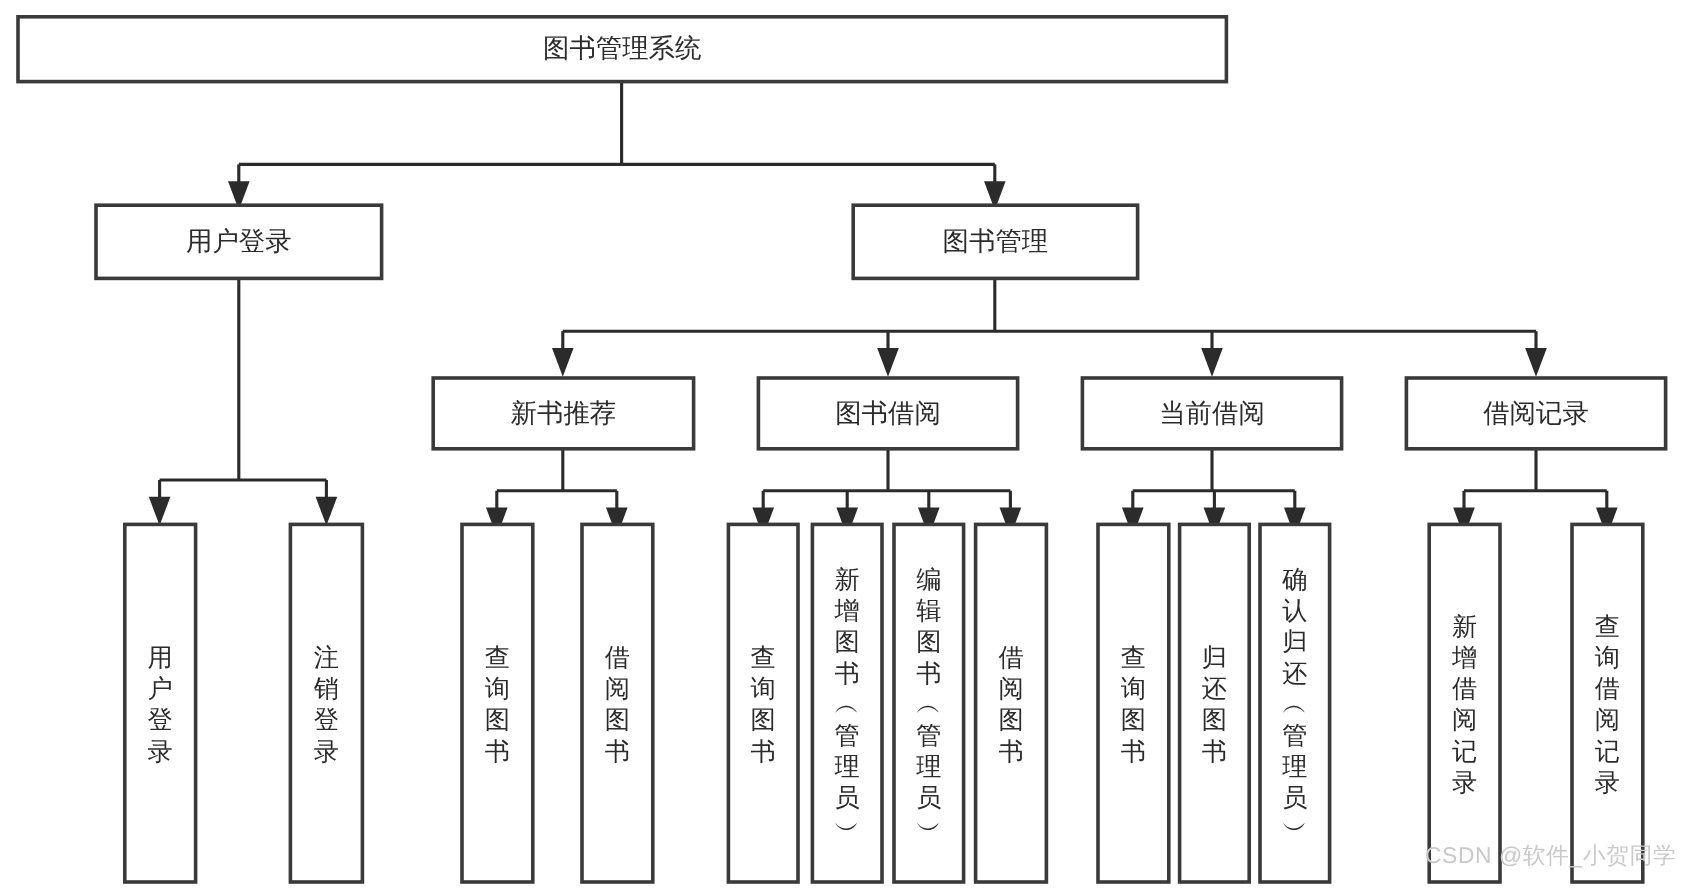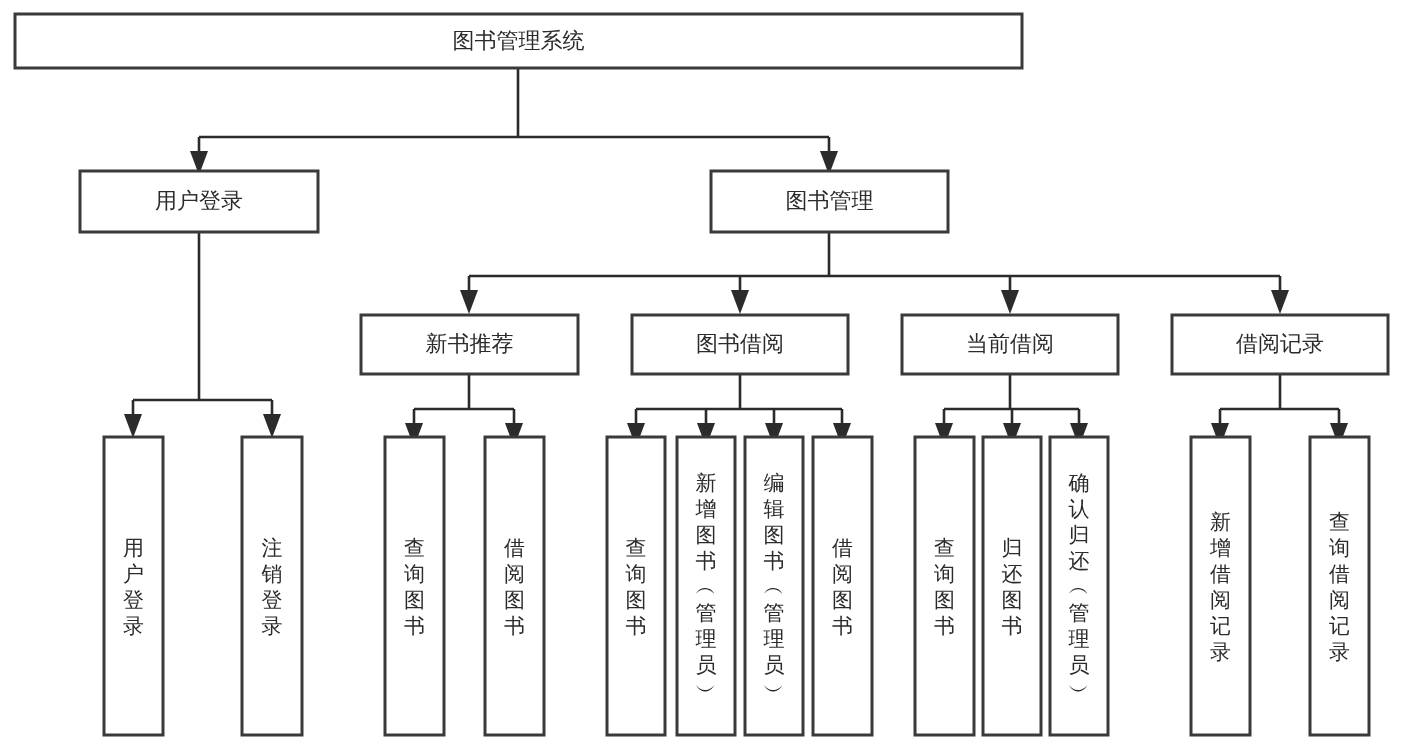--- a/index.html
+++ b/index.html
@@ -218,13 +218,14 @@
         <g>
           <rect class="node-box" x="1191" y="437" width="59" height="298"></rect>
           <text class="node-label vertical" x="1220.5" y="523"><tspan x="1220.5" dy="0">新</tspan><tspan x="1220.5" dy="26">增</tspan><tspan x="1220.5" dy="26">借</tspan><tspan x="1220.5" dy="26">阅</tspan><tspan x="1220.5" dy="26">记</tspan><tspan x="1220.5" dy="26">录</tspan></text>
         </g>
         <g>
           <rect class="node-box" x="1310" y="437" width="59" height="298"></rect>
           <text class="node-label vertical" x="1339.5" y="523"><tspan x="1339.5" dy="0">查</tspan><tspan x="1339.5" dy="26">询</tspan><tspan x="1339.5" dy="26">借</tspan><tspan x="1339.5" dy="26">阅</tspan><tspan x="1339.5" dy="26">记</tspan><tspan x="1339.5" dy="26">录</tspan></text>
         </g>
       </g>
   </svg>
+  <div class="watermark">CSDN @软件_小贺同学</div>
 </div>
 
 </body></html>

